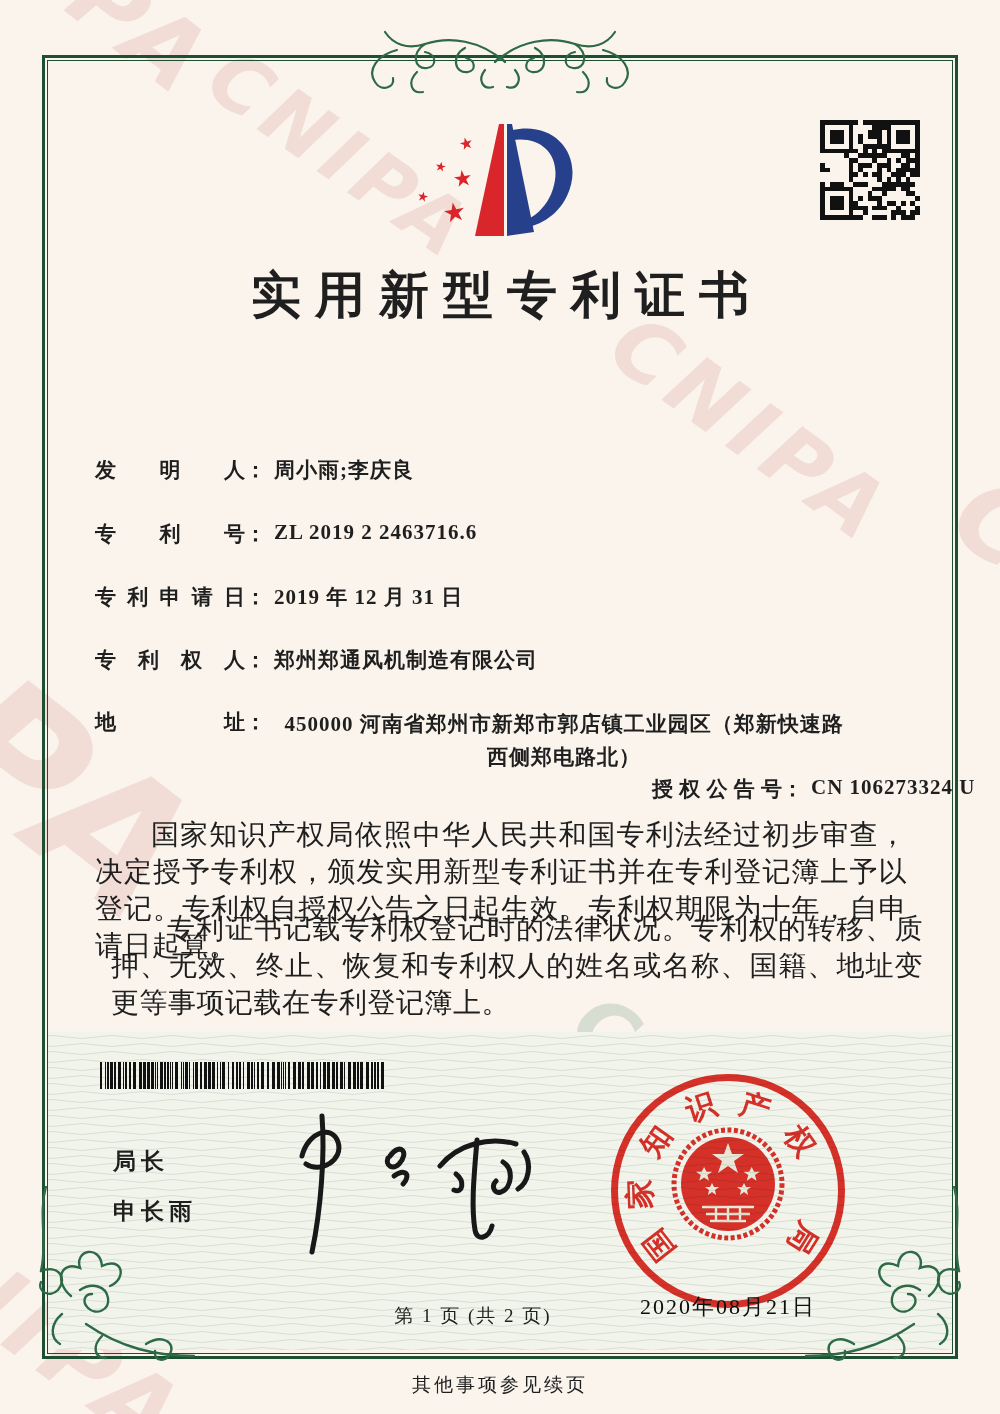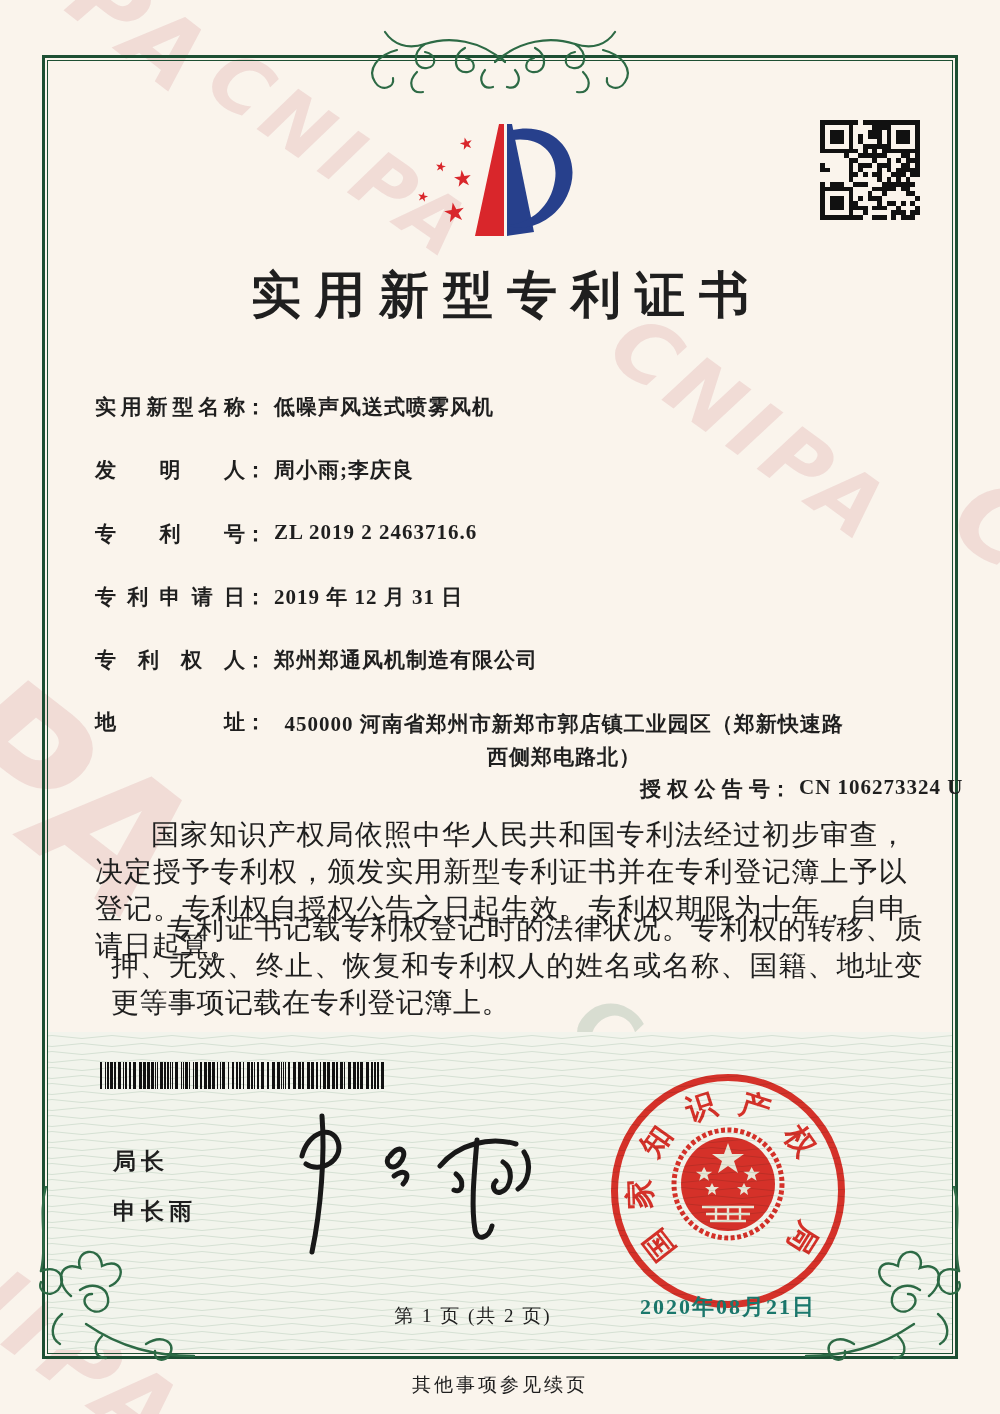--- a/index.html
+++ b/index.html
@@ -50,22 +50,22 @@
   
   #sig-title{position:absolute;left:113px;top:1146px;font-size:23px;font-weight:600;letter-spacing:5px;z-index:4;}
   #sig-name{position:absolute;left:113px;top:1196px;font-size:23px;font-weight:600;letter-spacing:5px;z-index:4;}
   #sig-script{position:absolute;left:272px;top:1104px;z-index:4;}
 
   
   #seal{position:absolute;left:611px;top:1074px;width:234px;height:234px;z-index:5;mix-blend-mode:multiply;opacity:.95;}
   #seal .ring{position:absolute;inset:0;border:7px solid #e02820;border-radius:50%;}
   .seal-char{position:absolute;left:50%;top:50%;font-size:30px;font-weight:bold;color:#e02820;line-height:1;}
   #seal-emblem{position:absolute;left:50%;top:47%;transform:translate(-50%,-50%);}
-  #seal-date{position:absolute;left:0;right:0;top:218px;text-align:center;font-size:22px;font-weight:700;
-             color:#0f766e;letter-spacing:2px;z-index:6;}
+  #seal-date{position:absolute;left:0;right:0;top:218px;text-align:center;font-size:22px;font-weight:400;
+             color:#000000;letter-spacing:2px;z-index:6;}
 
   
   #page-no{position:absolute;left:0;width:946px;top:1303px;text-align:center;font-size:19px;letter-spacing:2px;z-index:4;}
   #cont-note{position:absolute;left:0;right:0;top:1372px;text-align:center;font-size:19px;letter-spacing:3px;z-index:4;}
 </style>
 </head>
 <body>
 
 <div id="cert">
 
@@ -624,41 +624,38 @@
       <div class="on"></div>
       <div></div>
       <div class="on"></div>
       <div class="on"></div>
       <div class="on"></div>
       <div></div>
     </div>
 
   <div id="title">实用新型专利证书</div>
 
-  <div class="frow" style="top:393px;">
-    <span class="flabel">实用新型名称</span><span class="fcolon">：</span><span class="fvalue">低噪声风送式喷雾风机</span>
-  </div>
   <div class="frow" style="top:456px;">
     <span class="flabel">发明人</span><span class="fcolon">：</span><span class="fvalue">周小雨;李庆良</span>
   </div>
   <div class="frow" style="top:520px;">
     <span class="flabel">专利号</span><span class="fcolon">：</span><span class="fvalue">ZL 2019 2 2463716.6</span>
   </div>
   <div class="frow" style="top:583px;">
     <span class="flabel">专利申请日</span><span class="fcolon">：</span><span class="fvalue">2019 年 12 月 31 日</span>
   </div>
   <div class="frow" style="top:646px;">
     <span class="flabel">专利权人</span><span class="fcolon">：</span><span class="fvalue">郑州郑通风机制造有限公司</span>
   </div>
   <div class="frow" style="top:708px;">
     <span class="flabel">地址</span><span class="fcolon">：</span><span class="fvalue wrap">450000 河南省郑州市新郑市郭店镇工业园区（郑新快速路西侧郑电路北）</span>
   </div>
   <div class="frow" style="top:775px;">
     <span id="grant-no">
-      <span class="flabel" style="width:130px;">授权公告号</span><span class="fcolon">：</span><span class="fvalue">CN 106273324 U</span>
+      <span class="flabel" style="width:130px;margin-left:12px;">授权公告号</span><span class="fcolon">：</span><span class="fvalue">CN 106273324 U</span>
     </span>
   </div>
 
   <div class="para" style="top:816px;">国家知识产权局依照中华人民共和国专利法经过初步审查，决定授予专利权，颁发实用新型专利证书并在专利登记簿上予以登记。专利权自授权公告之日起生效。专利权期限为十年，自申请日起算。</div>
   <div class="para" style="top:910px;margin-left:16px;">专利证书记载专利权登记时的法律状况。专利权的转移、质押、无效、终止、恢复和专利权人的姓名或名称、国籍、地址变更等事项记载在专利登记簿上。</div>
 
   <div id="barcode">
       <div style="width: 2px; margin-right: 3px;"></div>
       <div style="width: 1px; margin-right: 1px;"></div>
       <div style="width: 2px; margin-right: 1px;"></div>

